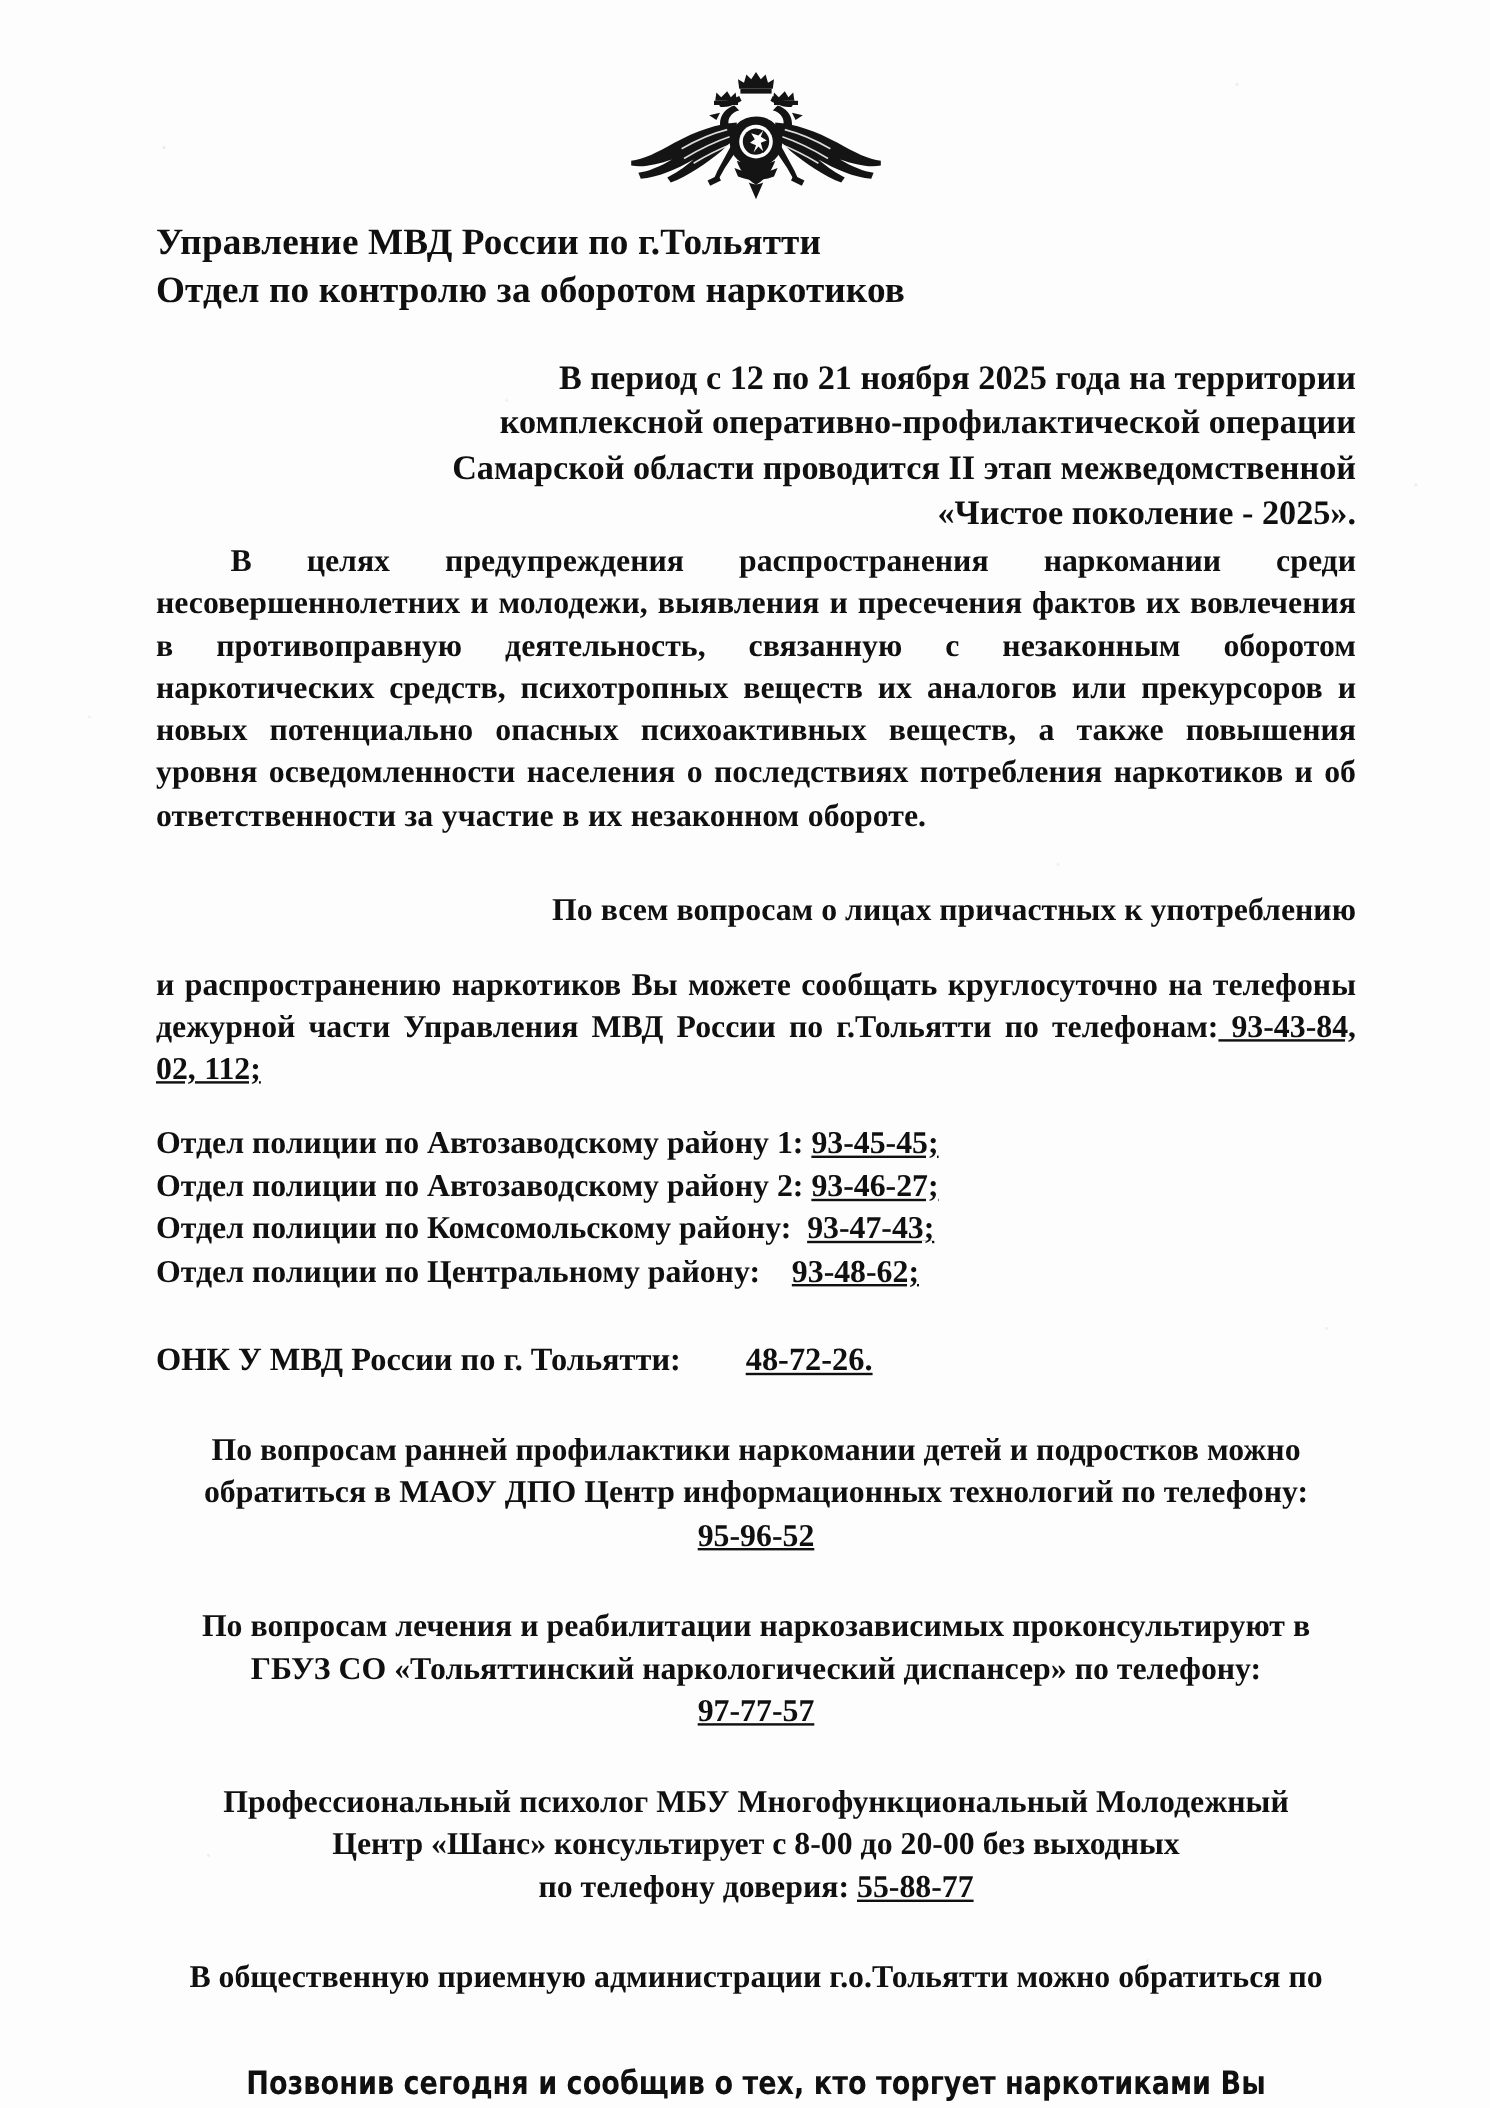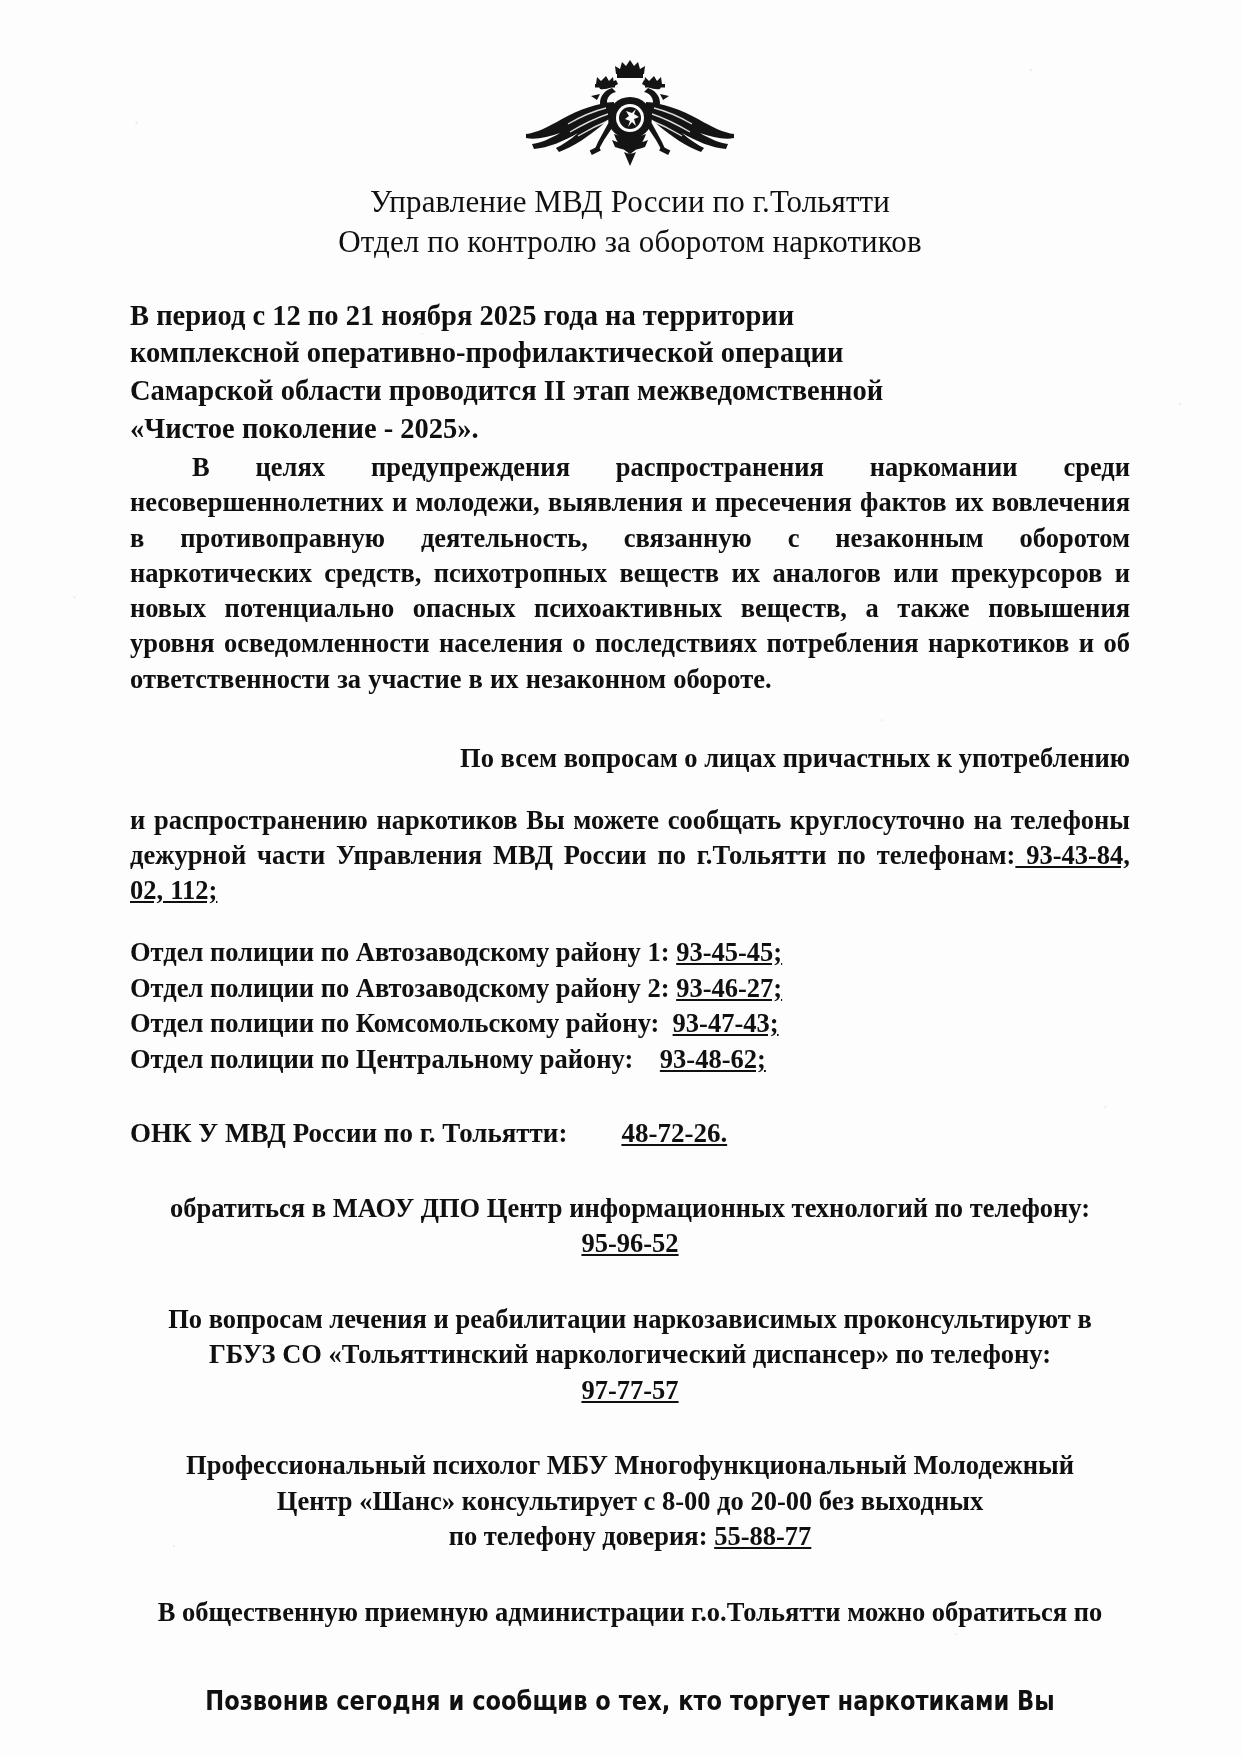--- a/index.html
+++ b/index.html
@@ -47,29 +47,29 @@
   
   .emblem-wrap {
     text-align: center;
     padding-top: 56px;
     height: 120px;
   }
   .emblem-wrap svg { display: inline-block; }
 
   
   .org-title {
-    text-align: center;
-    font-weight: normal;
+    text-align: left;
+    font-weight: bold;
     font-size: 31px;
     line-height: 1.30;
     letter-spacing: .1px;
     margin-top: 6px;
   }
   .op-block {
-    text-align: left;
+    text-align: right;
     font-weight: bold;
     font-size: 28.5px;
     line-height: 1.33;
     margin-top: 34px;
   }
   .op-block .op-line { display: block; }
 
   
   .body-par {
     text-align: justify;
@@ -228,20 +228,21 @@
     <div class="phone-list">
       <div class="phone-row"><span>Отдел полиции по Автозаводскому району 1: </span><span class="u">93-45-45;</span></div>
       <div class="phone-row"><span>Отдел полиции по Автозаводскому району 2: </span><span class="u">93-46-27;</span></div>
       <div class="phone-row"><span>Отдел полиции по Комсомольскому району:  </span><span class="u">93-47-43;</span></div>
       <div class="phone-row"><span>Отдел полиции по Центральному району:    </span><span class="u">93-48-62;</span></div>
     </div>
 
     <div class="onk-row"><span>ОНК У МВД России по г. Тольятти:        </span><span class="u">48-72-26.</span></div>
 
     <div class="info-block">
+      <span class="il">По вопросам ранней профилактики наркомании детей и подростков можно</span>
       <span class="il">обратиться в МАОУ ДПО Центр информационных технологий по телефону:</span>
       <span class="num u">95-96-52</span>
     </div>
 
     <div class="info-block">
       <span class="il">По вопросам лечения и реабилитации наркозависимых проконсультируют в</span>
       <span class="il">ГБУЗ СО «Тольяттинский наркологический диспансер» по телефону:</span>
       <span class="num u">97-77-57</span>
     </div>
 

